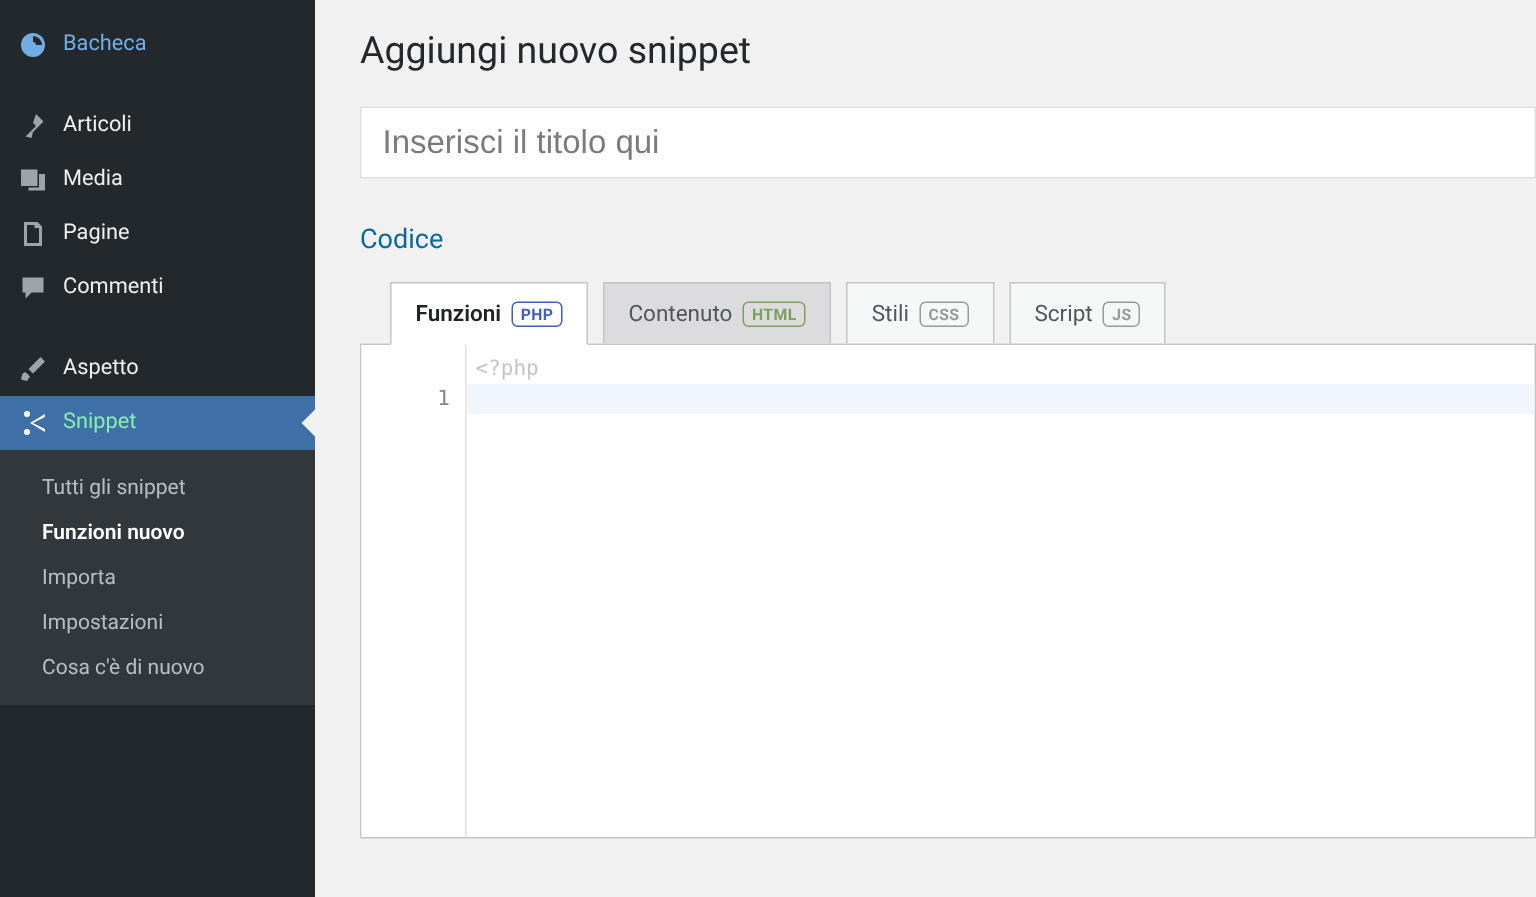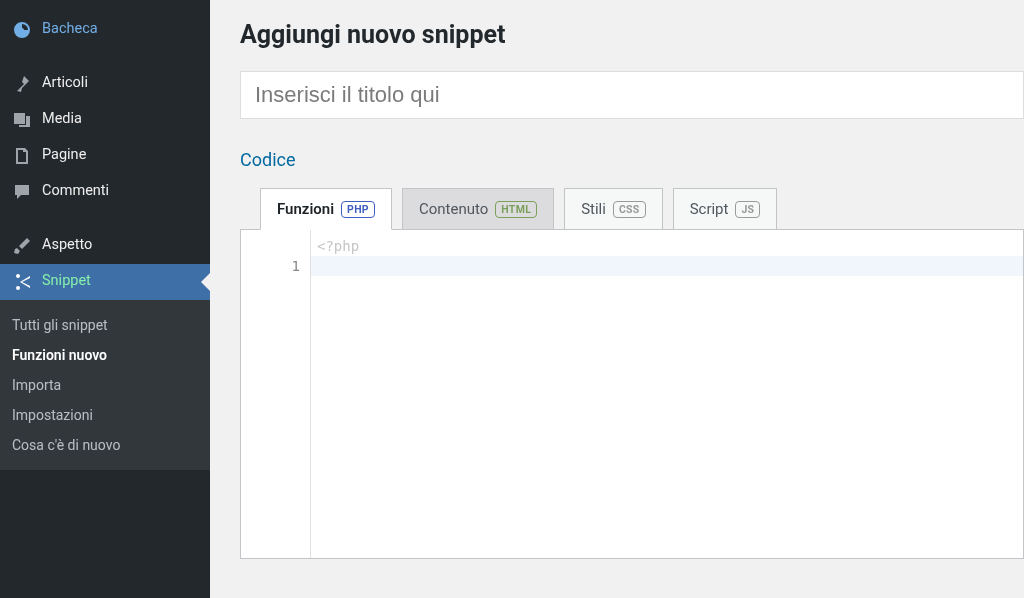--- a/index.html
+++ b/index.html
@@ -64,38 +64,38 @@
       color: #fff;
     }
     .menu-separator {
       height: 18px;
     }
     .submenu {
       background: #32373c;
       padding: 10px 0;
     }
     .submenu-item {
-      padding: 7px 12px;
+      padding: 7px 28px;
       font-size: 14px;
       color: rgba(240,246,252,0.7);
       cursor: pointer;
     }
     .submenu-item.active {
       color: #fff;
       font-weight: 600;
     }
     .main {
       flex: 1;
       padding: 20px 0 0 30px;
       background: #f1f1f1;
       overflow: hidden;
     }
     .page-title {
       font-size: 25px;
-      font-weight: 700;
+      font-weight: 400;
       color: #23282d;
       margin-bottom: 22px;
     }
     .title-input {
       width: 100%;
       border: 1px solid #ddd;
       background: #fff;
       padding: 10px 14px;
       font-size: 22px;
       color: #2c3338;

